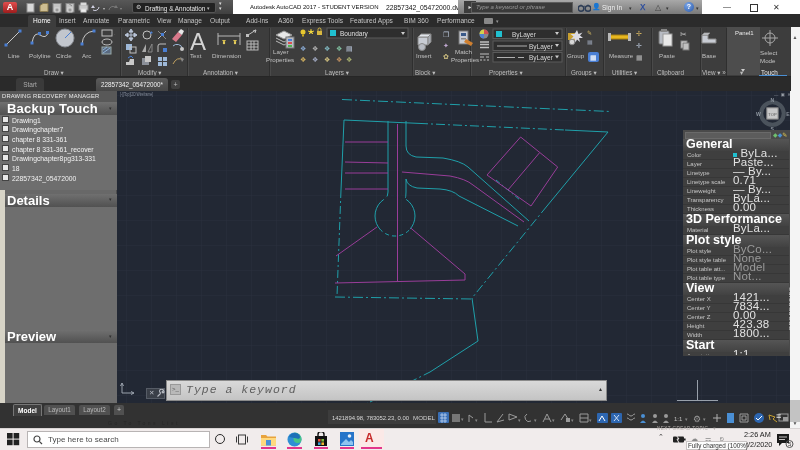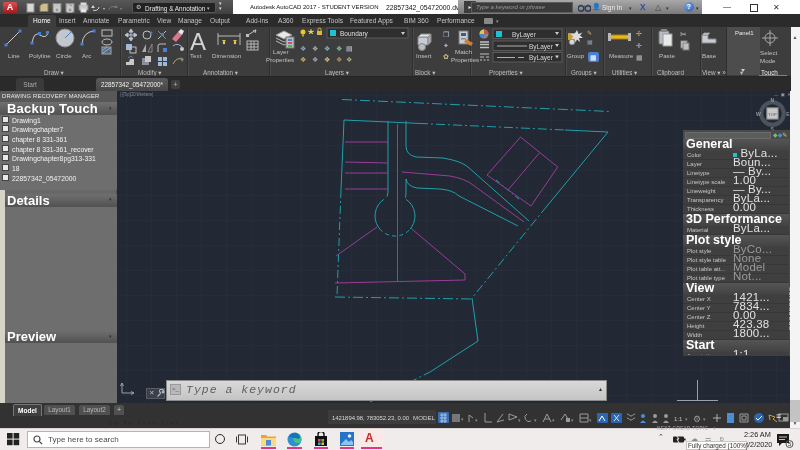--- a/index.html
+++ b/index.html
@@ -437,23 +437,23 @@
 <div class="txt" style="left:791px;top:133px;font-size:5px;color:#bbb;line-height:7px;">×<br>≡<br>·</div>
 <div id="rp" style="position:absolute;left:683px;top:139px;width:106px;height:216px;overflow:hidden;">
  <style>
   .rh{position:relative;height:12px;box-sizing:border-box;background:linear-gradient(#555,#424242);color:#fff;font-weight:bold;font-size:12.5px;line-height:11.8px;padding-left:3px;white-space:nowrap;overflow:hidden;}
   .rr{position:relative;height:9px;box-sizing:border-box;font-size:6px;color:#c6c6c6;line-height:8.7px;padding-left:4px;border-bottom:0.5px solid rgba(0,0,0,0.12);background:#3f3f3f;white-space:nowrap;}
   .rv{position:absolute;left:50px;top:-2.5px;font-size:11.5px;color:#e2e2e2;letter-spacing:0.2px;}
   .gv .rv{color:#9a9a9a;}
  </style>
  <div class="rh">General</div>
  <div class="rr">Color<span class="rv"><span style="display:inline-block;width:4px;height:4px;background:#20c0d0;"></span> ByLa...</span></div>
- <div class="rr">Layer<span class="rv">Boun...</span></div>
+ <div class="rr">Layer<span class="rv">Paste...</span></div>
  <div class="rr">Linetype<span class="rv">— By...</span></div>
- <div class="rr">Linetype scale<span class="rv">1.00</span></div>
+ <div class="rr">Linetype scale<span class="rv">0.71</span></div>
  <div class="rr">Lineweight<span class="rv">— By...</span></div>
  <div class="rr">Transparency<span class="rv">ByLa...</span></div>
  <div class="rr">Thickness<span class="rv">0.00</span></div>
  <div class="rh">3D Performance</div>
  <div class="rr">Material<span class="rv">ByLa...</span></div>
  <div class="rh">Plot style</div>
  <div class="rr gv">Plot style<span class="rv">ByCo...</span></div>
  <div class="rr gv">Plot style table<span class="rv">None</span></div>
  <div class="rr gv">Plot table att...<span class="rv">Model</span></div>
  <div class="rr gv">Plot table type<span class="rv">Not...</span></div>

